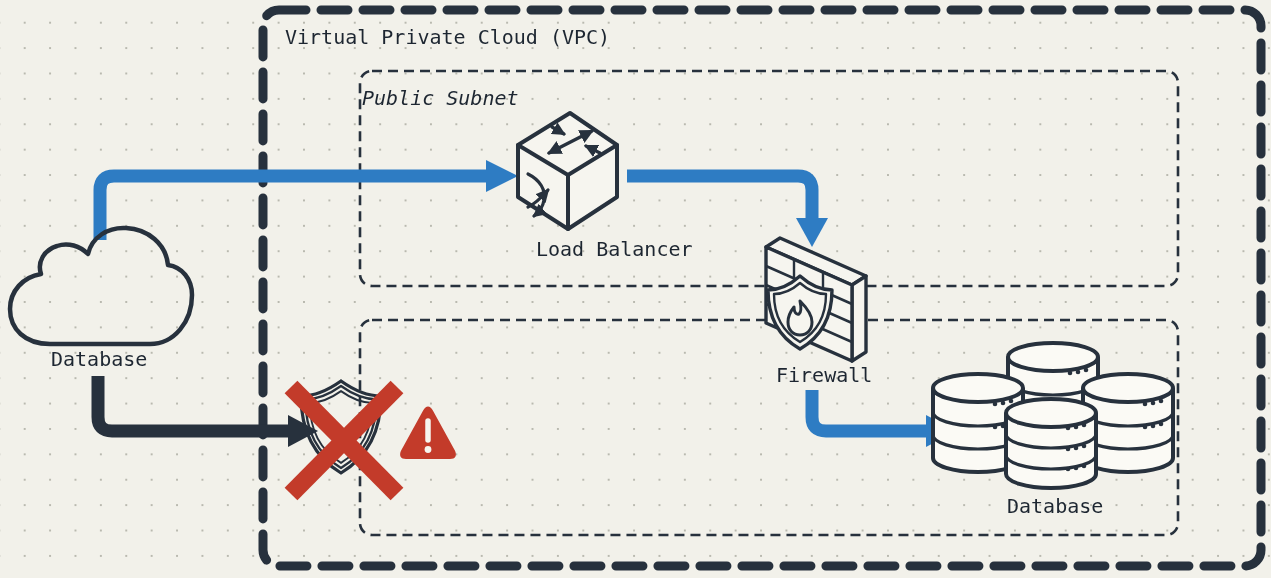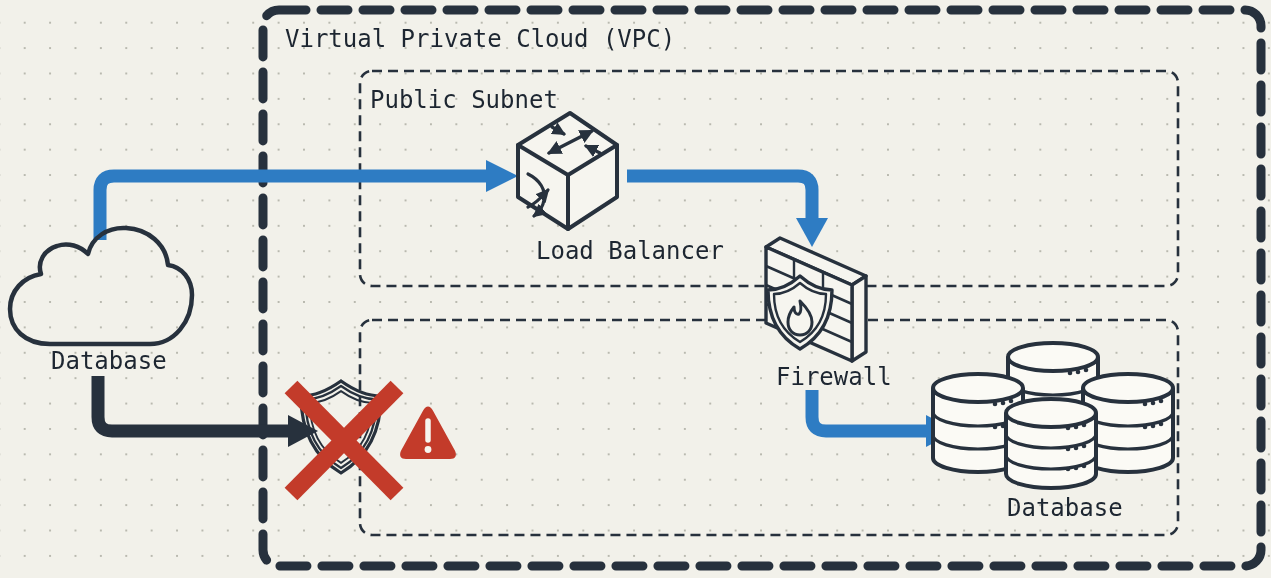--- a/index.html
+++ b/index.html
@@ -6,21 +6,21 @@
   body{font-family:"DejaVu Sans Mono", monospace; background:#e9e8e1;}
   .canvas{
     position:relative; width:1271px; height:578px; overflow:hidden;
     background-color:#f2f1ea;
     background-image:radial-gradient(circle, #b9b9af 1.3px, transparent 1.5px);
     background-size:25.4px 25.4px;
     background-position:12px 10px;
   }
   .diagram-svg{position:absolute; left:0; top:0;}
   .lbl{
-    position:absolute; font-size:24px; color:#1d2631; letter-spacing:0px;
+    position:absolute; font-size:20px; color:#1d2631; letter-spacing:0px;
     white-space:nowrap; font-family:"DejaVu Sans Mono", monospace;
   }
 </style>
 </head>
 <body>
 
 <div class="canvas">
 
   <svg class="diagram-svg" width="1271" height="578" viewBox="0 0 1271 578">
     <defs>
@@ -178,21 +178,21 @@
 
     <g>
       <path d="M 424 411 Q 428 404 432 411 L 454 451 Q 457 458 450 458 L 406 458 Q 399 458 402 451 Z" fill="#c33b2a" stroke="#c33b2a" stroke-width="2" stroke-linejoin="round"></path>
       <line x1="428" y1="421" x2="428" y2="440" stroke="#f6f5ef" stroke-width="5.5" stroke-linecap="round"></line>
       <circle cx="428" cy="449.5" r="3.4" fill="#f6f5ef"></circle>
     </g>
   </svg>
 
   <div class="lbl" style="left:285px; top:25px;">Virtual Private Cloud (VPC)</div>
 
-  <div class="lbl" style="left:370px; top:86px;">Public Subnet</div>
+  <div class="lbl" style="left:362px; top:86px;font-style:italic;">Public Subnet</div>
 
 
   <div class="lbl" style="left:51px; top:347px;">Database</div>
 
   <div class="lbl" style="left:489px; top:237px;margin-left:47px;">Load Balancer</div>
 
   <div class="lbl" style="left:764px; top:363px;margin-left:12px;">Firewall</div>
 
   <div class="lbl" style="left:1007px; top:494px;">Database</div>
 

